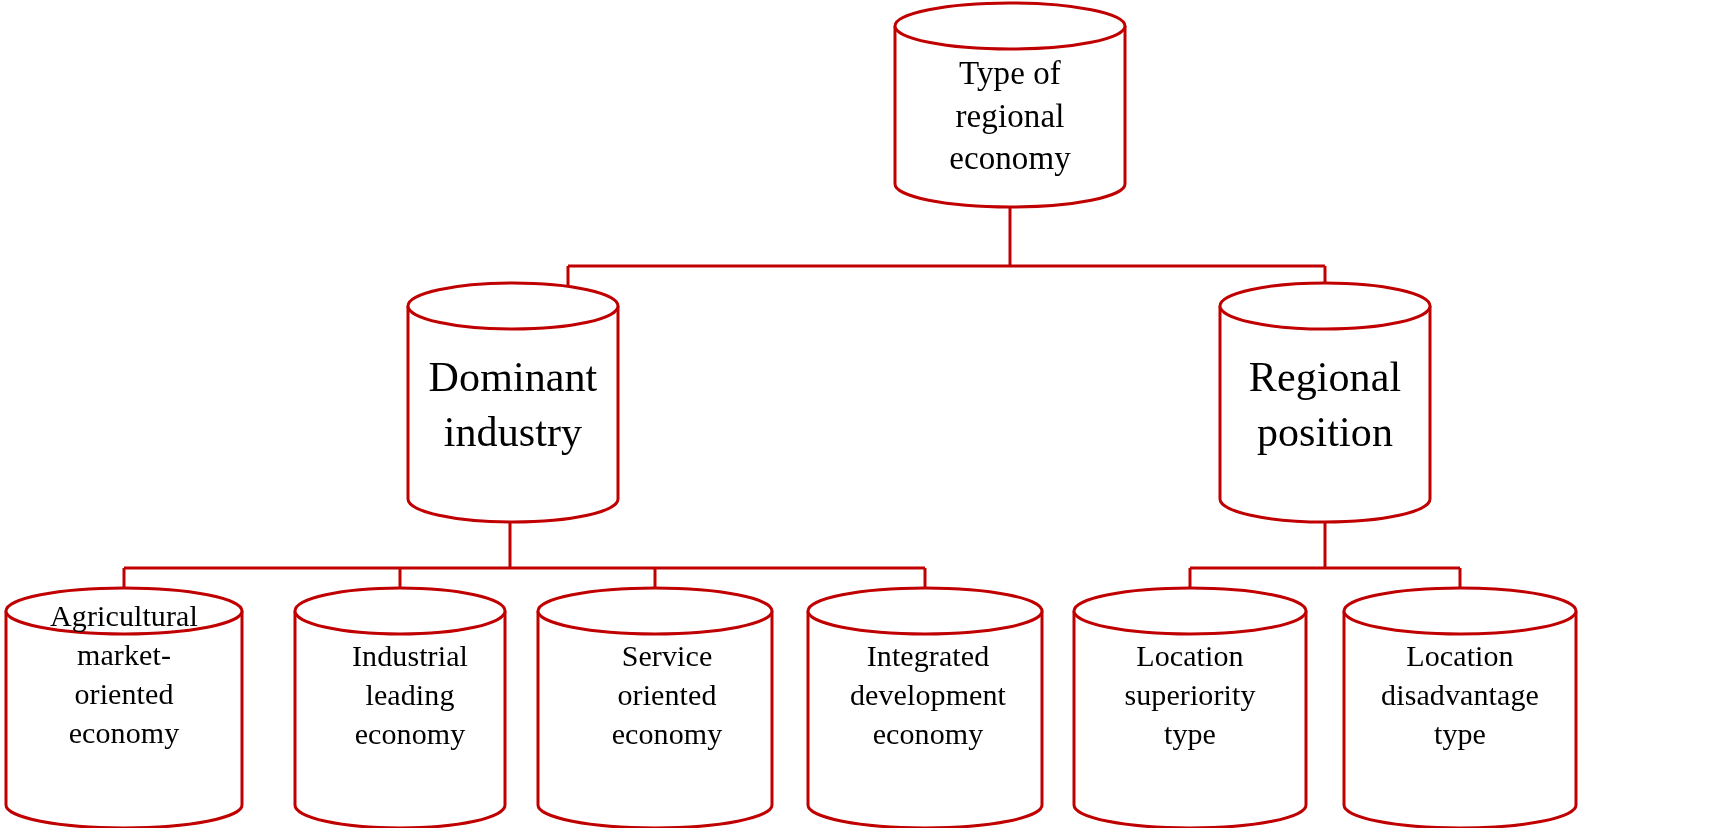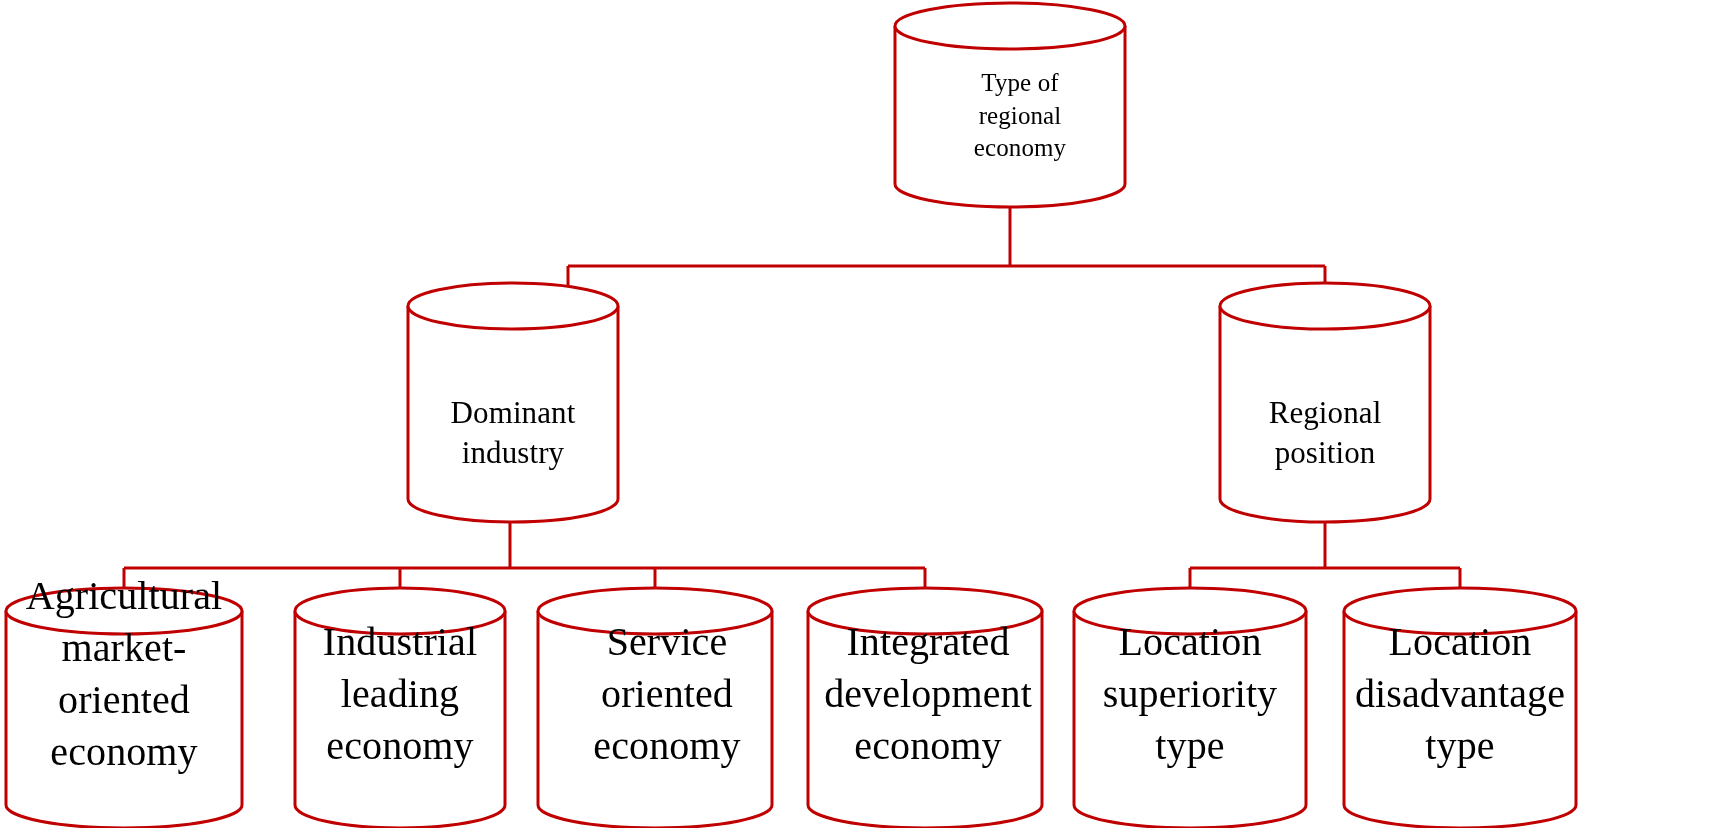--- a/index.html
+++ b/index.html
@@ -30,23 +30,23 @@
     flex-direction: column;
     align-items: center;
     justify-content: center;
     text-align: center;
     color: #000000;
     line-height: 1.30;
     pointer-events: none;
     white-space: pre-line;
     letter-spacing: 0.1px;
   }
-  .lbl-root   { font-size: 25px; margin-left: 10px; }
-  .lbl-mid    { font-size: 31px; margin-top: 28px; }
-  .lbl-leaf   { font-size: 40px; }
+  .lbl-root   { font-size: 33px; }
+  .lbl-mid    { font-size: 42px; }
+  .lbl-leaf   { font-size: 30px; }
 </style>
 </head>
 <body>
 
 <div id="diagram-root">
 
   <svg id="diagram-svg" viewBox="0 0 1722 828">
     <defs>
       <marker id="arrowhead" markerWidth="14" markerHeight="14" refX="1.5" refY="6" orient="auto" markerUnits="userSpaceOnUse">
         <path d="M0,0 L12,0 L6,12 z" fill="#c00000"></path>
@@ -130,21 +130,21 @@
 industry</div>
 
   <div class="node-label lbl-mid" style="left:1220px; top:330px; width:210px; height:150px;">Regional
 position</div>
 
   <div class="node-label lbl-leaf" style="left:6px; top:594px; width:236px; height:160px;">Agricultural
 market-
 oriented
 economy</div>
 
-  <div class="node-label lbl-leaf" style="left:295px; top:614px; width:210px; height:160px;">Industrial
+  <div class="node-label lbl-leaf" style="left:295px; top:614px; width:210px; height:160px;padding-left:10px;">Industrial
 leading
 economy</div>
 
   <div class="node-label lbl-leaf" style="left:538px; top:614px; width:258px; height:160px;">Service
 oriented
 economy</div>
 
   <div class="node-label lbl-leaf" style="left:808px; top:614px; width:240px; height:160px;">Integrated
 development
 economy</div>

